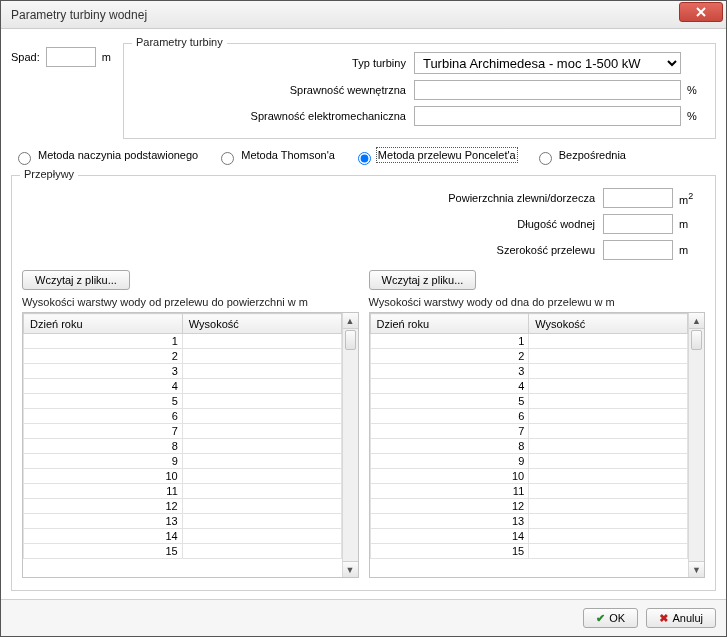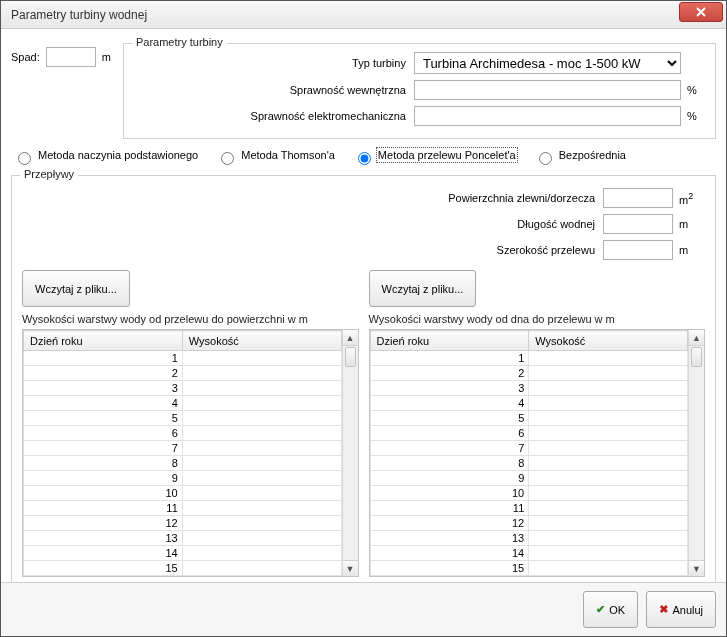--- a/index.html
+++ b/index.html
@@ -143,21 +143,21 @@
   }
   .table-col {
     flex: 1;
     display: flex;
     flex-direction: column;
     min-height: 0;
   }
   .btn {
     border: 1px solid #a8a8a8;
     background: linear-gradient(to bottom, #fdfdfd, #e8e8e8);
-    height: 37px;
+    height: 20px;
     padding: 0 12px;
     font-family: inherit;
     font-size: 11px;
     border-radius: 3px;
     cursor: pointer;
     display: inline-flex;
     align-items: center;
     gap: 4px;
   }
   .table-desc { margin: 6px 0 4px 0; color: #222; }

